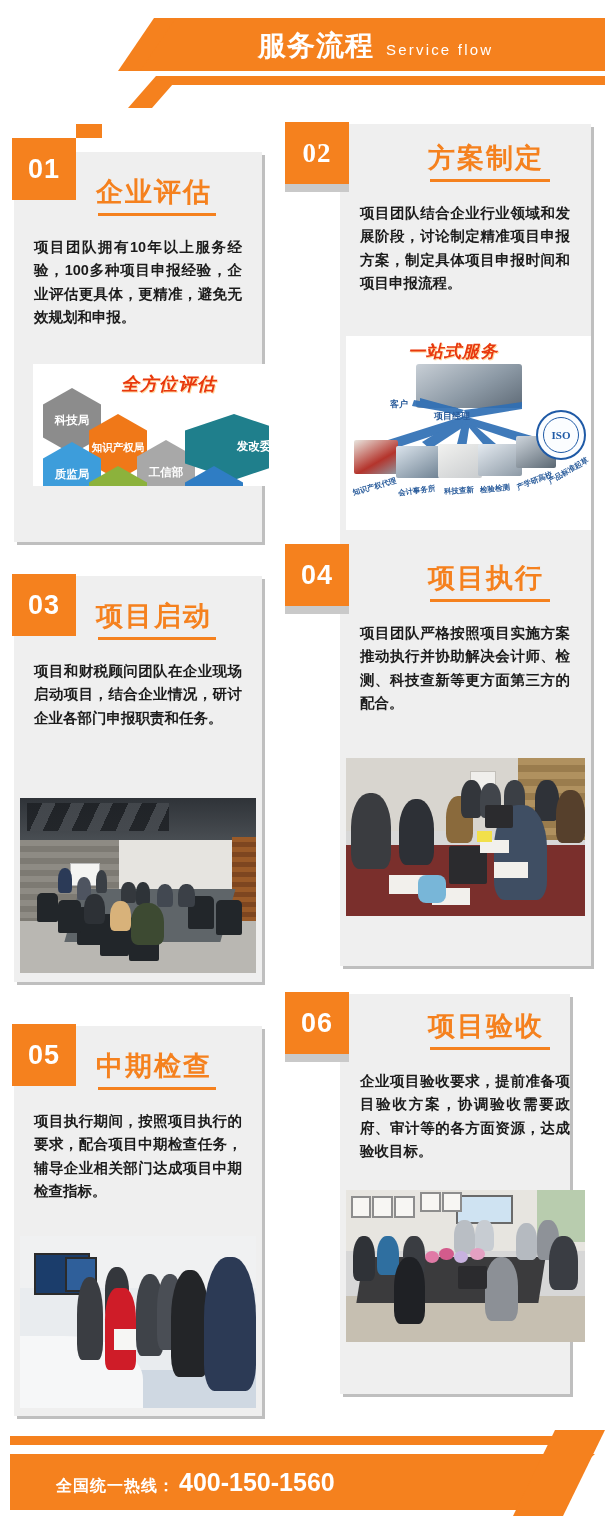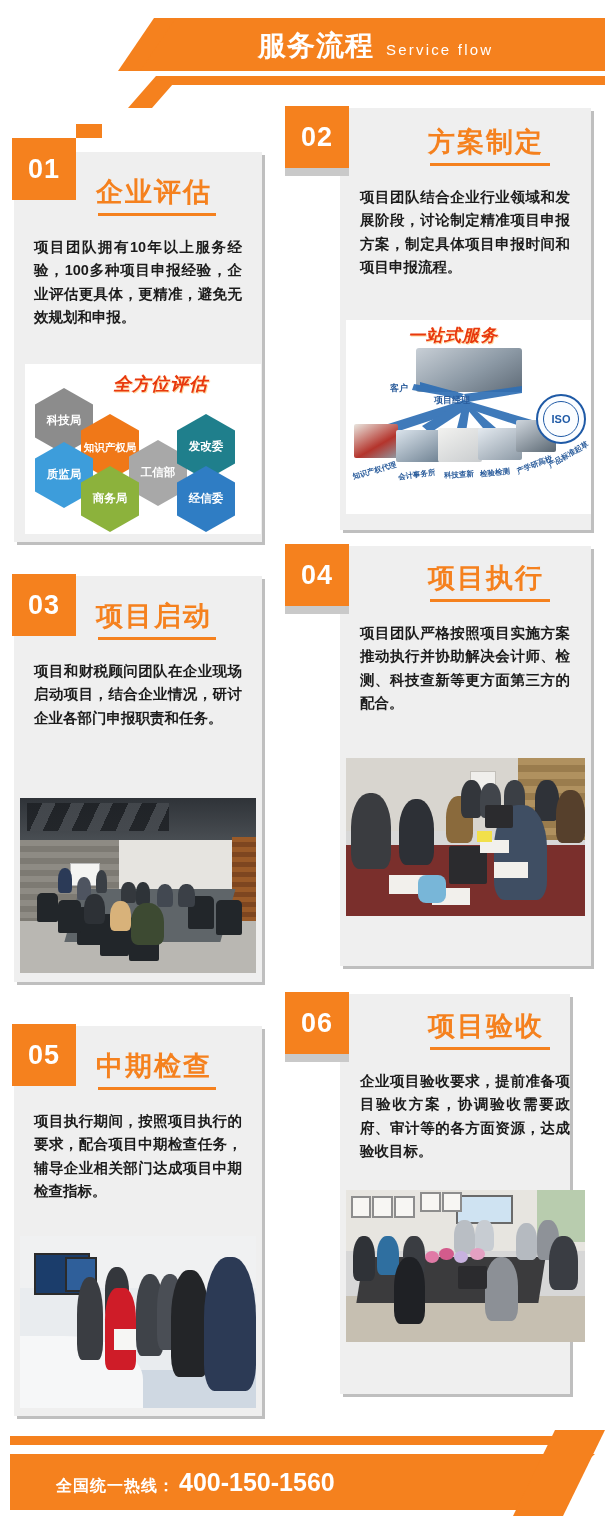--- a/index.html
+++ b/index.html
@@ -173,35 +173,35 @@
   <div class="card" style="left:14px;top:152px;width:248px;height:390px;">
 
     <div class="badge" style="left:-2px;top:-14px;">01</div>
     <div class="badge-tail" style="left:62px;top:-28px;"></div>
 
     <div class="card-title" style="left:82px;top:22px;">企业评估</div>
     <div class="title-rule" style="left:84px;top:61px;width:118px;"></div>
 
     <div class="card-body" style="left:20px;top:84px;width:208px;">项目团队拥有10年以上服务经验，100多种项目申报经验，企业评估更具体，更精准，避免无效规划和申报。</div>
 
-    <div class="hexwrap" style="left:11px;top:212px;width:236px;height:170px;">
+    <div class="hexwrap" style="left:19px;top:212px;width:236px;height:122px;">
 
       <div class="hx-title" style="left:88px;top:8px;">全方位评估</div>
 
       <div class="hex" style="left:10px;top:24px;background:#8c8c8c;">科技局</div>
       <div class="hex" style="left:56px;top:50px;background:#f07818;font-size:10.5px;">知识产权局</div>
       <div class="hex" style="left:10px;top:78px;background:#3d9ddb;">质监局</div>
       <div class="hex" style="left:104px;top:76px;background:#a8a8a8;">工信部</div>
       <div class="hex" style="left:56px;top:102px;background:#8cb23c;">商务局</div>
-      <div class="hex" style="left:152px;top:50px;background:#1f7f8c;">发改委</div>
+      <div class="hex" style="left:152px;top:50px;background:#1f7f8c;padding-left:40px;">发改委</div>
       <div class="hex" style="left:152px;top:102px;background:#2f7dc4;">经信委</div>
     </div>
   </div>
 
-  <div class="card" style="left:340px;top:108px;width:251px;height:422px;">
+  <div class="card" style="left:340px;top:124px;width:251px;height:422px;font-family:Liberation Serif, serif;">
 
     <div class="badge" style="left:-55px;top:-2px;">02</div>
     <div class="badge-tail" style="left:-55px;top:60px;width:64px;height:8px;background:#c9c9c9;"></div>
 
     <div class="card-title" style="left:88px;top:16px;">方案制定</div>
     <div class="title-rule" style="left:90px;top:55px;width:120px;"></div>
 
     <div class="card-body" style="left:20px;top:78px;width:210px;">项目团队结合企业行业领域和发展阶段，讨论制定精准项目申报方案，制定具体项目申报时间和项目申报流程。</div>
 
     <div class="oswrap" style="left:6px;top:212px;width:239px;height:194px;padding-left:6px;">

